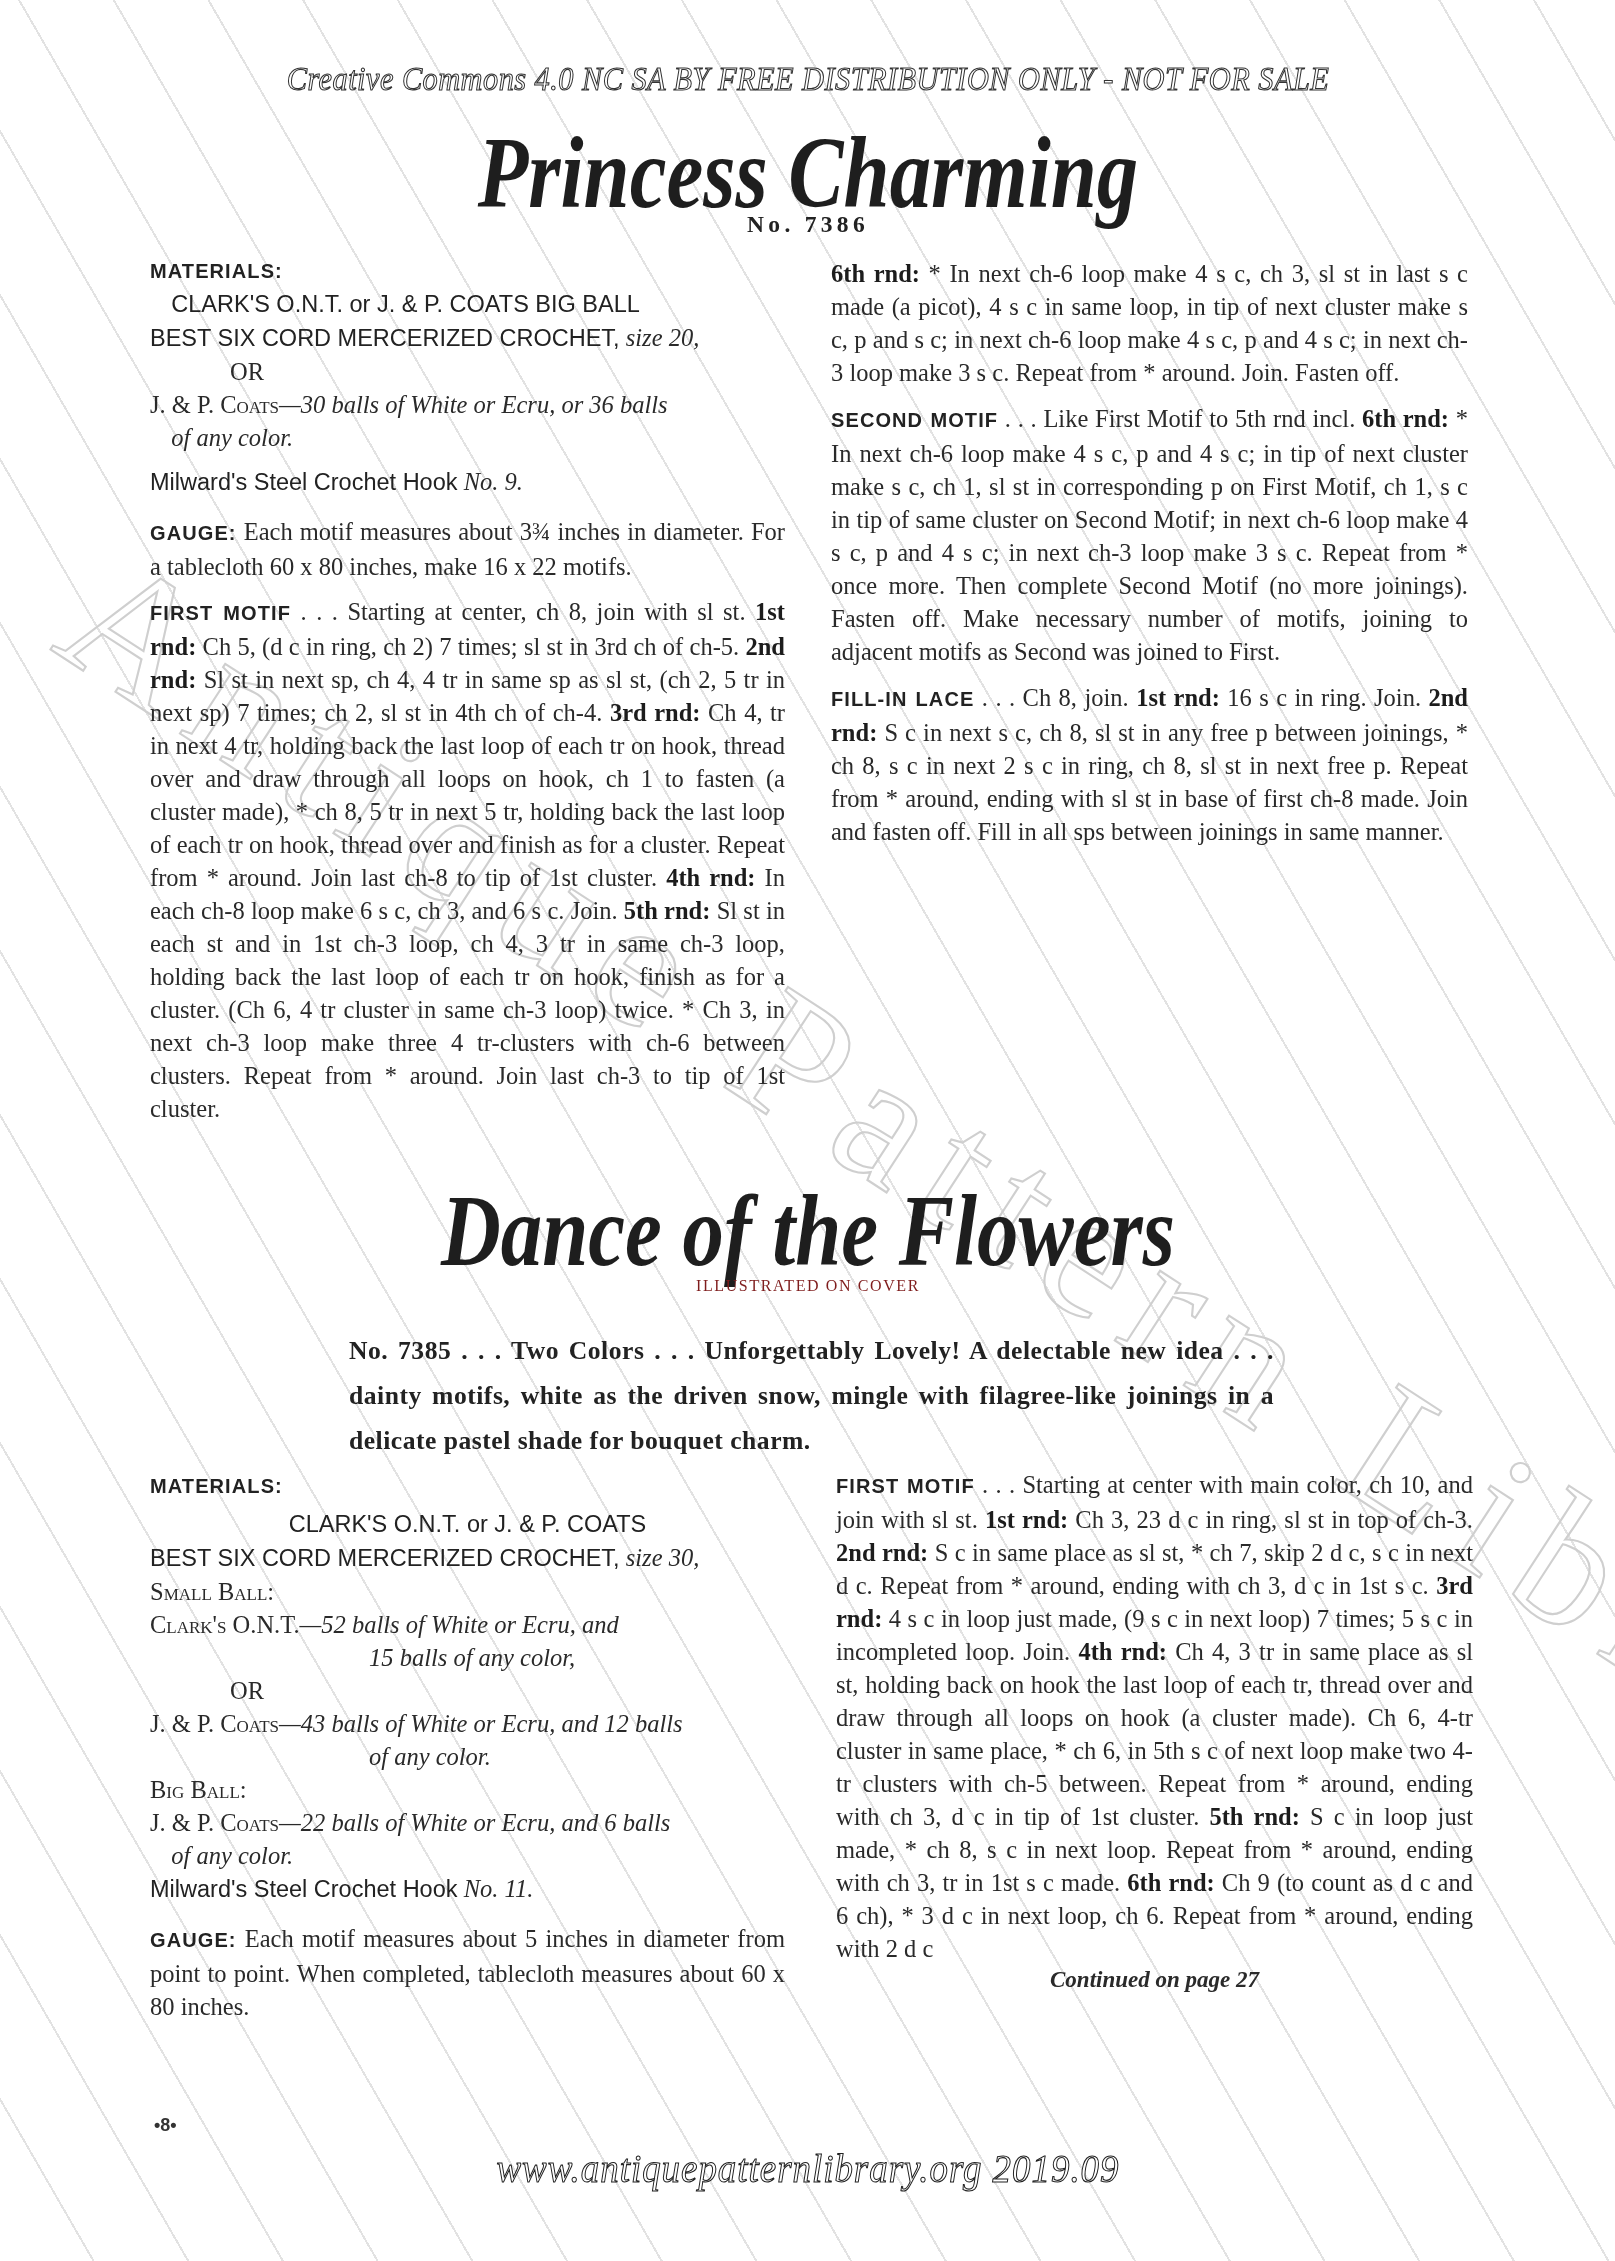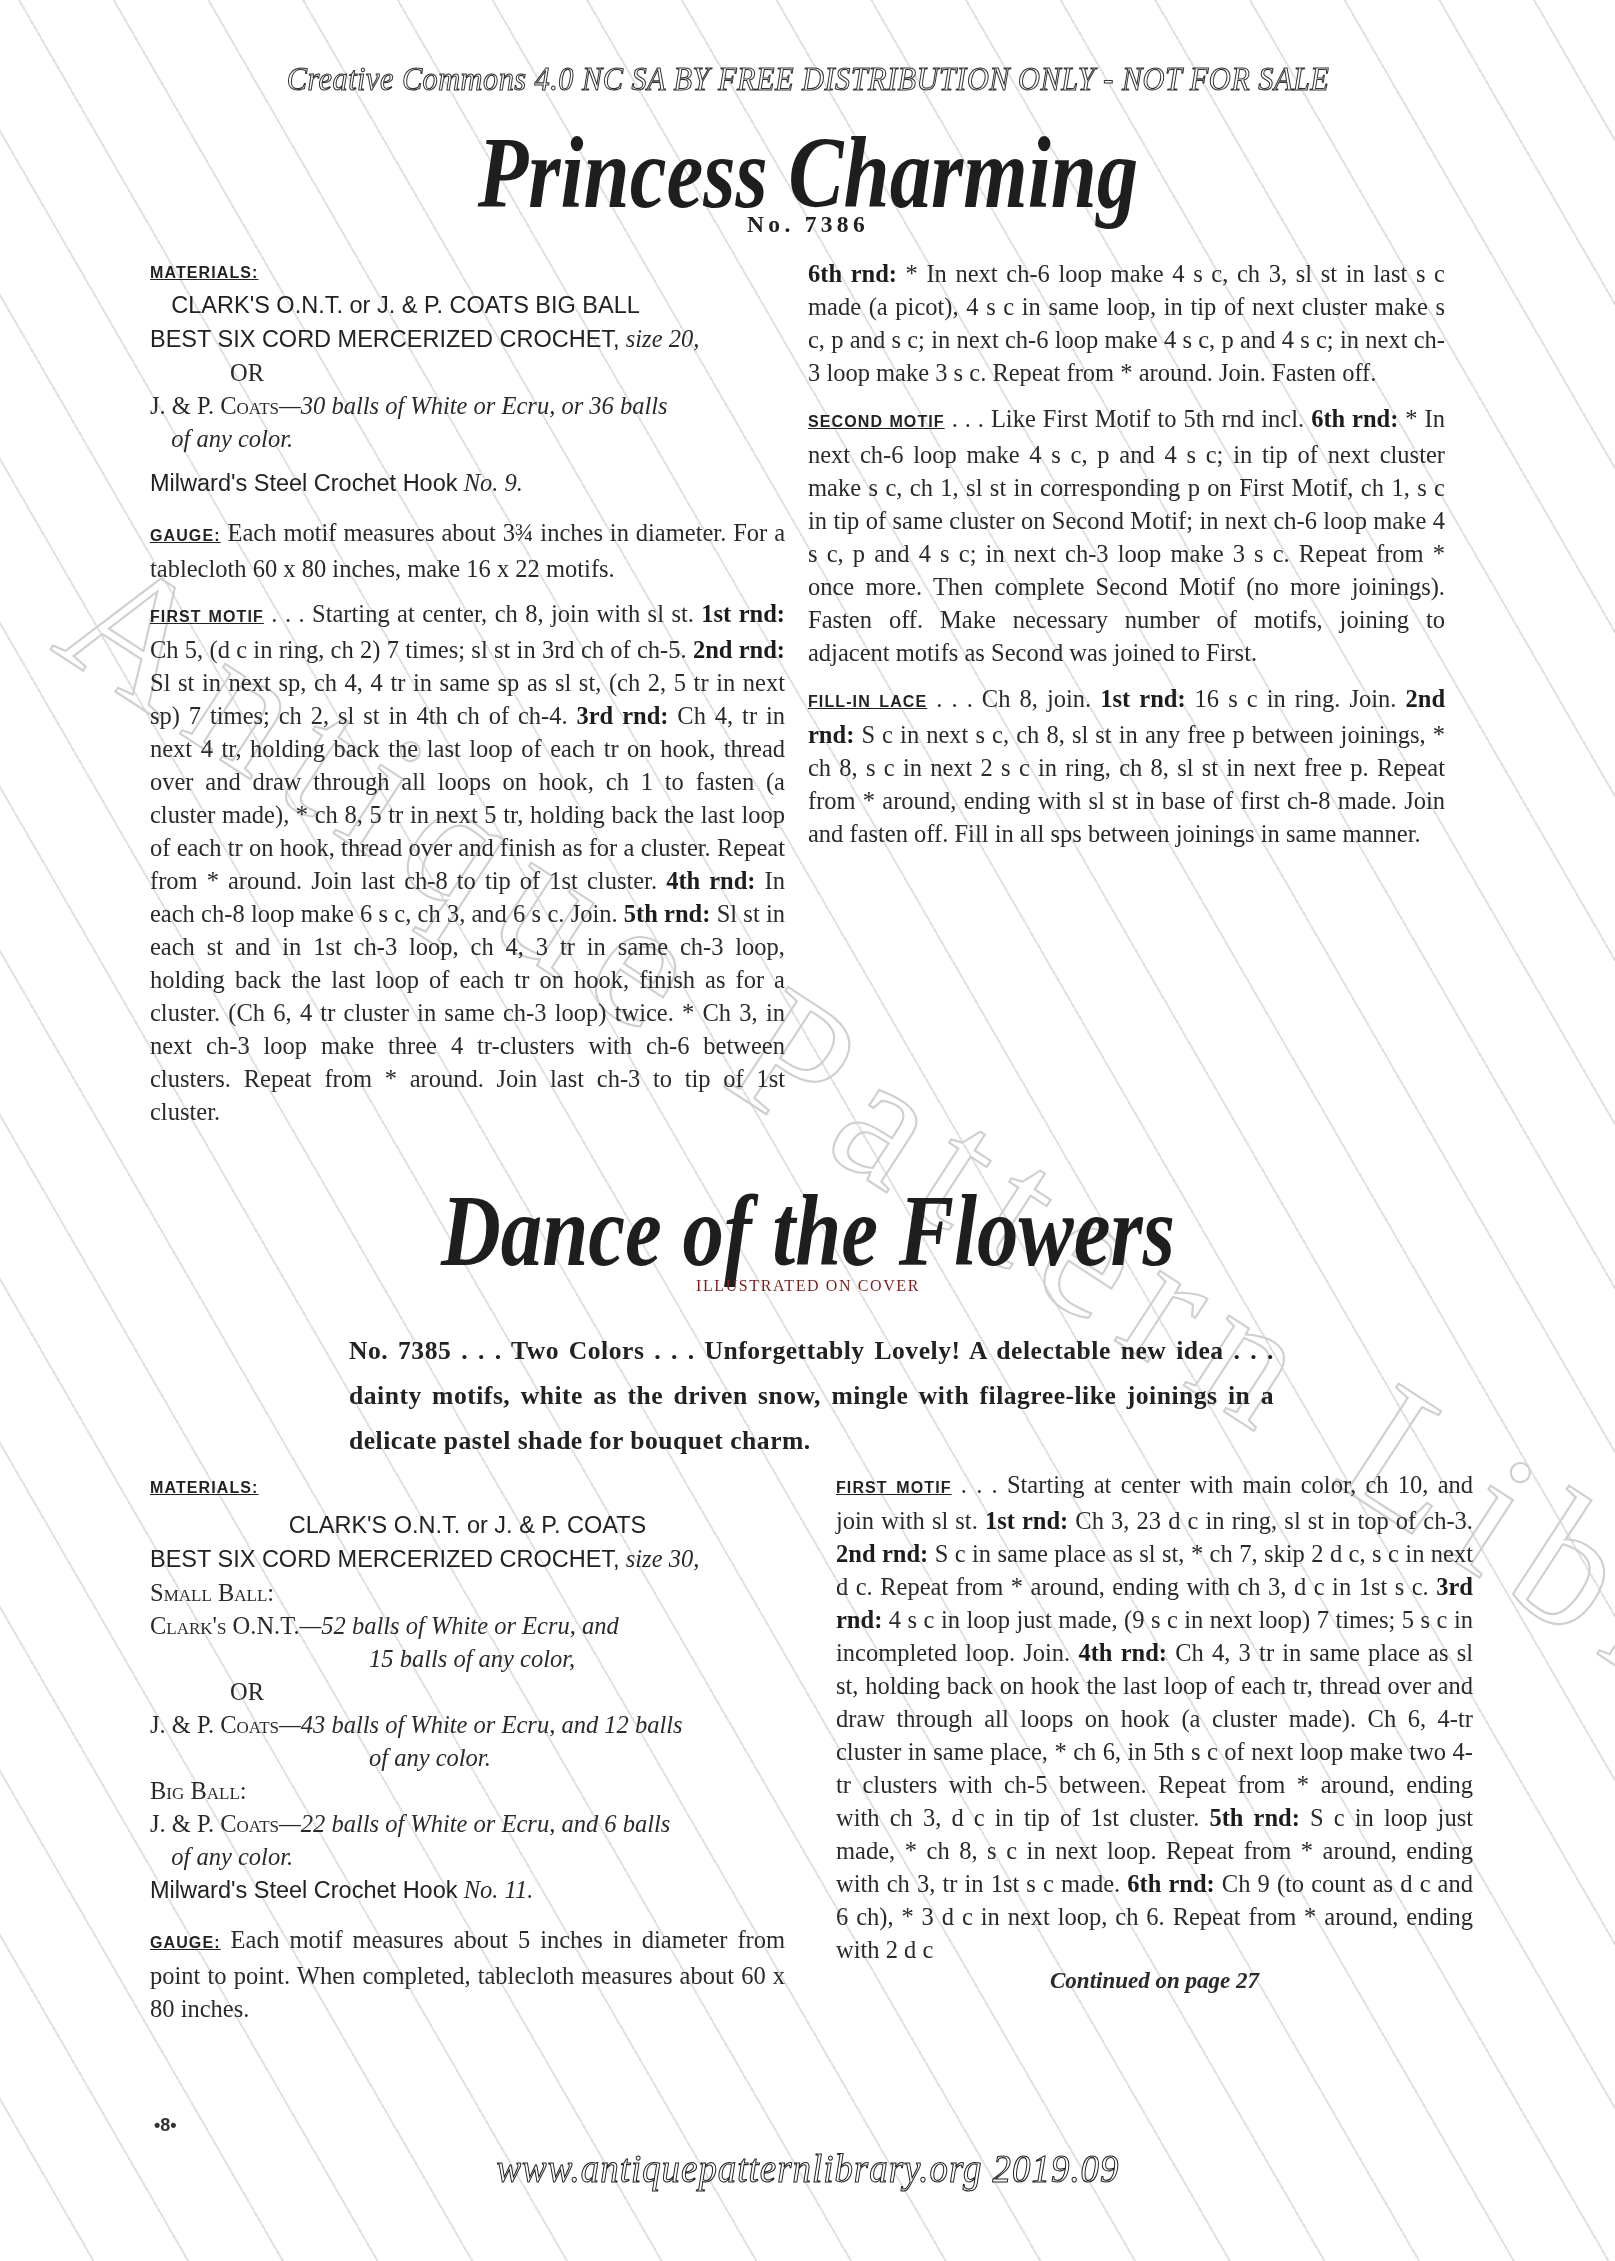--- a/index.html
+++ b/index.html
@@ -55,27 +55,27 @@
   .intro {
     position:absolute; top:1307px; left:349px; width:925px;
     font-family:"Liberation Serif","DejaVu Serif",serif;
     font-weight:bold; font-size:25.6px; line-height:45px;
     text-align:justify; color:#222; letter-spacing:0.5px;margin-top:21px;
   }
 
   .col { position:absolute; font-size:24.5px; line-height:33px; color:#2a2a2a; }
   .col p { margin:0 0 12.8px 0; text-align:justify; }
   .c1a { left:150px; top:253px; width:635px; }
-  .c2a { left:808px; top:257px; width:637px; }
+  .c2a { left:831px; top:257px; width:637px; }
   .c1b { left:150px; top:1468px; width:635px; }
   .c2b { left:836px; top:1468px; width:637px; }
 
   .label {
     font-family:"Liberation Sans","DejaVu Sans",sans-serif;
-    font-weight:bold; font-size:16px; letter-spacing:1.1px; color:#222;text-decoration:underline;
+    font-weight:bold; font-size:20px; letter-spacing:1.1px; color:#222;
   }
   .rnd { font-weight:bold; color:#1c1c1c; }
   .sans { font-family:"Liberation Sans","DejaVu Sans",sans-serif; font-size:23.5px; color:#222; }
   .brand-center { display:block; text-align:center; }
   .it { font-style:italic;font-family:Liberation Serif, serif; }
   .sc { font-variant:small-caps; }
   .indent1 { padding-left:48px; display:block; }
   .indent2 { padding-left:69px; display:block; }
   .indentBig { padding-left:219px; display:block; }
   .or { display:block; padding-left:80px; font-variant:small-caps; }

